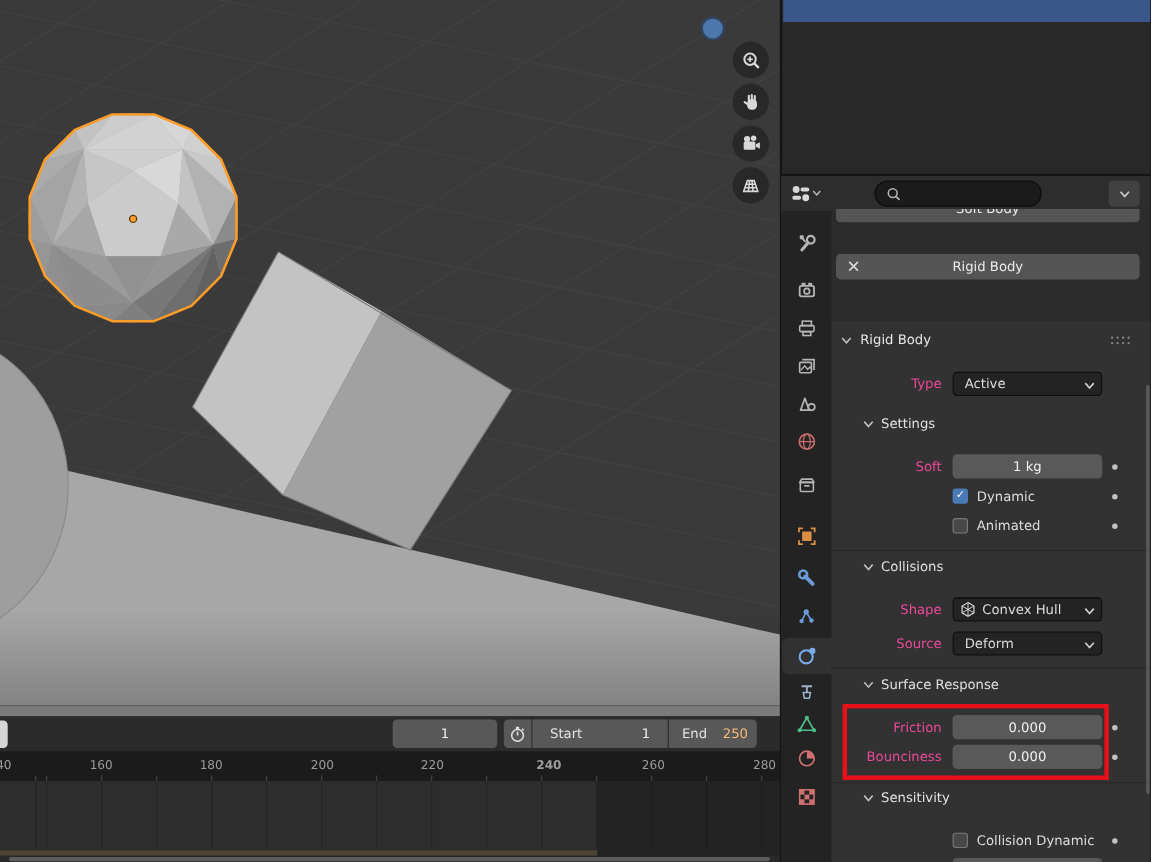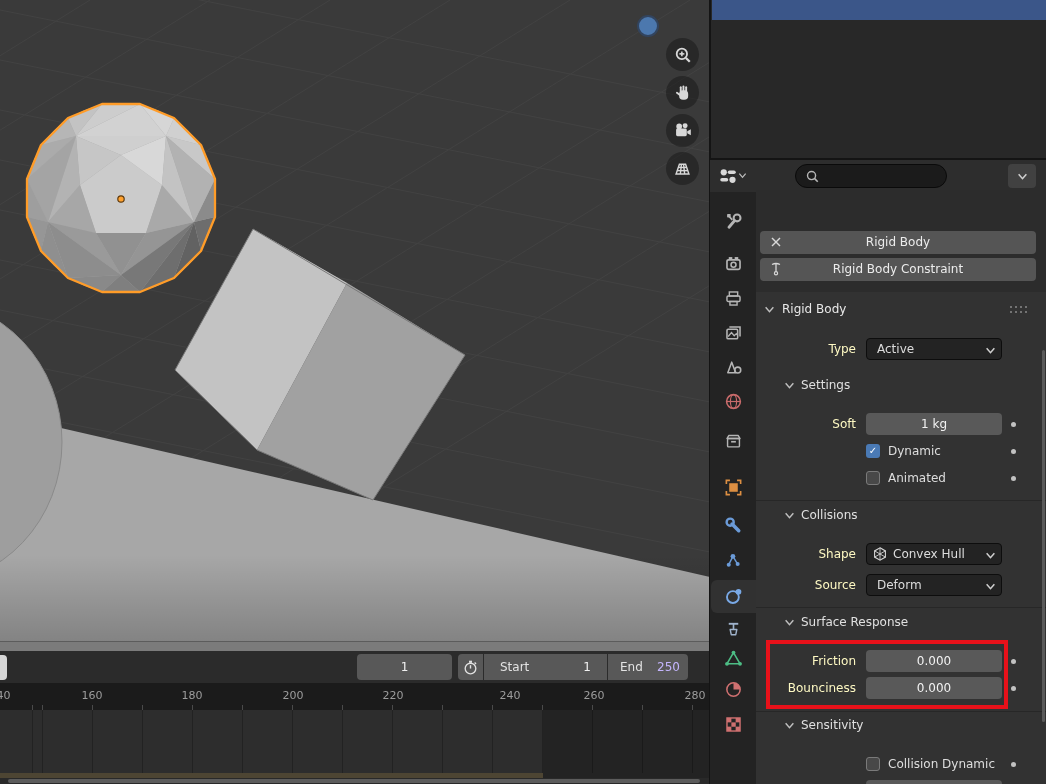--- a/index.html
+++ b/index.html
@@ -30,21 +30,21 @@
   #rightcol{left:709px;top:0;width:337px;height:784px;background:#282828;border-left:2px solid #141414;box-sizing:border-box;}
   .ol-row{position:absolute;left:712px;width:334px;height:20px;display:flex;align-items:center;}
   #props{left:710px;top:158px;width:336px;height:626px;background:#2d2d2d;border-top:2px solid #141414;box-sizing:border-box;}
   #tabrail{left:710px;top:192px;width:46px;height:592px;background:#232323;}
   .tab{position:absolute;left:11px;width:24px;height:24px;display:flex;align-items:center;justify-content:center;}
   #tab-active-bg{position:absolute;left:1px;top:388px;width:45px;height:33px;background:#313131;border-radius:6px 0 0 6px;}
   .pbtn{position:absolute;left:4px;width:276px;height:23px;background:#555;border-radius:4px;
         color:#ececec;text-align:center;line-height:23px;}
   .pbtn .bicon{position:absolute;left:8px;top:3px;}
   .search{background:#1b1b1b;border:1px solid #0a0a0a;border-radius:12px;}
-  .panel-label{position:absolute;left:0;width:100px;text-align:right;color:#fef9c3;line-height:22px;}
+  .panel-label{position:absolute;left:0;width:100px;text-align:right;color:#ec4899;line-height:22px;}
   .numfield{position:absolute;left:110px;width:136px;height:22px;background:#595959;border-radius:4px;
             color:#f2f2f2;text-align:center;line-height:22px;}
   .dropdown{position:absolute;left:110px;width:136px;height:22px;background:#232323;border:1px solid #0d0d0d;
             box-sizing:border-box;border-radius:4px;color:#dcdcdc;line-height:20px;}
   .dd-text{position:absolute;left:10px;top:0;}
   .dd-chev{position:absolute;right:5px;top:6px;}
   .checkbox{position:absolute;left:110px;width:14px;height:14px;border-radius:3px;box-sizing:border-box;}
   .cb-on{background:#4a7ab5;color:#fff;font-size:10px;line-height:14px;text-align:center;font-weight:bold;}
   .cb-off{background:#484848;border:1px solid #7a7a7a;}
   .cb-label{position:absolute;left:132px;line-height:22px;color:#dedede;}
@@ -203,31 +203,31 @@
         <line x1="8" y1="9" x2="8" y2="5.8" stroke="#e0e0e0" stroke-width="1.3"></line>
         <line x1="11.9" y1="3.4" x2="13.2" y2="4.7" stroke="#e0e0e0" stroke-width="1.3"></line>
       </svg>
     </div>
     <div class="abs" style="left:484px;top:3px;width:123px;height:26px;background:#585858;">
       <span class="abs" style="left:16px;line-height:26px;color:#e3e3e3;">Start</span>
       <span class="abs" style="right:16px;line-height:26px;color:#f2f2f2;">1</span>
     </div>
     <div class="abs" style="left:608px;top:3px;width:80px;height:26px;background:#585858;border-radius:0 4px 4px 0;">
       <span class="abs" style="left:12px;line-height:26px;color:#e3e3e3;">End</span>
-      <span class="abs" style="right:8px;line-height:26px;color:#c4b5fd;">250</span>
+      <span class="abs" style="right:8px;line-height:26px;color:#fdba74;">250</span>
     </div>
   </div>
 
   <div class="abs" id="tl-ruler">
     <span class="ruler-label" style="left:-18px;">140</span>
     <span class="ruler-label" style="left:74px;">160</span>
     <span class="ruler-label" style="left:174px;">180</span>
     <span class="ruler-label" style="left:275px;">200</span>
     <span class="ruler-label" style="left:375px;">220</span>
-    <span class="ruler-label" style="left:492px;">240</span>
+    <span class="ruler-label" style="left:481px;font-weight:bold;">240</span>
     <span class="ruler-label" style="left:576px;">260</span>
     <span class="ruler-label" style="left:677px;">280</span>
     <div class="ticks"></div>
   </div>
 
   <div class="abs" id="tl-canvas">
     <div class="abs" style="left:543px;top:0;width:167px;height:63px;background:rgba(0,0,0,0.22);"></div>
   </div>
   <div class="abs" id="tl-cache">
     <div class="abs" style="left:0;top:0;width:543px;height:5px;background:#4d4533;"></div>
@@ -395,34 +395,29 @@
         <rect x="2.5" y="2.5" width="3.7" height="3.7" fill="#cf7070"></rect>
           <rect x="9.8" y="2.5" width="3.7" height="3.7" fill="#cf7070"></rect>
         <rect x="6.2" y="6.2" width="3.7" height="3.7" fill="#cf7070"></rect>
           <rect x="2.5" y="9.8" width="3.7" height="3.7" fill="#cf7070"></rect>
         <rect x="9.8" y="9.8" width="3.7" height="3.7" fill="#cf7070"></rect>
       </svg>
     </div>
   </div>
 
   <div class="abs" style="left:756px;top:190px;width:290px;height:102px;background:#2c2c2c;overflow:hidden;">
+    <div class="pbtn" style="top:-11px;">
+      <span>Soft Body</span>
+    </div>
     <div class="pbtn" style="top:41px;">
       <svg class="bicon" width="16" height="16" viewBox="0 0 16 16">
         <line x1="4" y1="4" x2="12" y2="12" stroke="#d8d8d8" stroke-width="1.5"></line>
         <line x1="12" y1="4" x2="4" y2="12" stroke="#d8d8d8" stroke-width="1.5"></line>
       </svg>
       <span>Rigid Body</span>
-    </div>
-    <div class="pbtn" style="top:68px;">
-      <svg class="bicon" width="16" height="16" viewBox="0 0 16 16">
-        <path d="M4,3.5 Q8,1.5 12,3.5" fill="none" stroke="#d8d8d8" stroke-width="1.3"></path>
-        <line x1="8" y1="3" x2="8" y2="10.5" stroke="#d8d8d8" stroke-width="1.3"></line>
-        <circle cx="8" cy="12.3" r="1.6" fill="none" stroke="#d8d8d8" stroke-width="1.2"></circle>
-      </svg>
-      <span>Rigid Body Constraint</span>
     </div>
   </div>
 
   <div class="abs" style="left:756px;top:292px;width:290px;height:492px;background:#323232;overflow:hidden;">
 
     <div class="abs" style="left:8px;top:10px;display:flex;align-items:center;gap:7px;">
       <svg width="11" height="11" viewBox="0 0 10 10">
         <polyline points="1.5,3 5,7 8.5,3" fill="none" stroke="#c0c0c0" stroke-width="1.3"></polyline>
       </svg>
       <span style="color:#e8e8e8;">Rigid Body</span>

